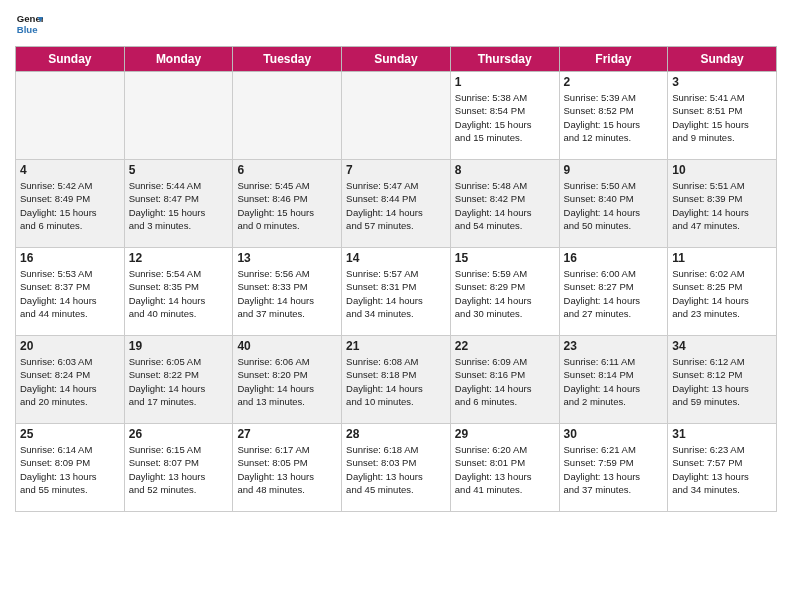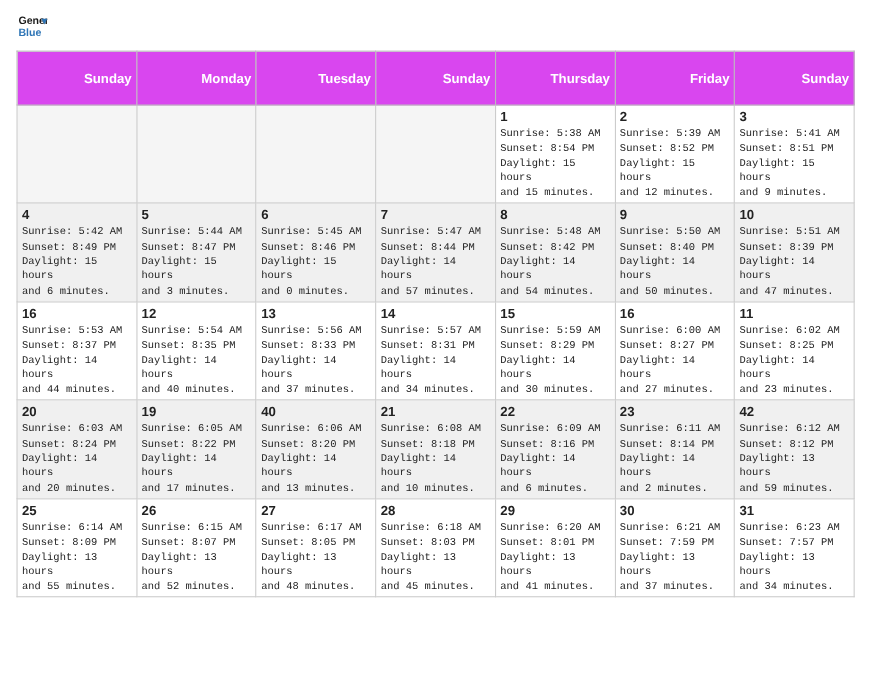--- a/index.html
+++ b/index.html
@@ -36,27 +36,27 @@
     .location {
       font-size: 14px;
       color: #333;
     }
     .calendar {
       width: 100%;
       border-collapse: collapse;
       table-layout: fixed;
     }
     .calendar th {
-      background-color: #d946ef;
+      background-color: #be185d;
       color: #fff;
       font-size: 12px;
       font-weight: bold;
-      padding: 17px 4px;
+      padding: 5px 4px;
       border: 1px solid #bbb;
-      text-align: right;
+      text-align: center;
     }
     .calendar td {
       border: 1px solid #ccc;
       vertical-align: top;
       padding: 3px 4px;
       height: 88px;
       font-size: 10px;
       color: #222;
       background: #fff;
     }
@@ -69,21 +69,20 @@
     .day-number {
       font-size: 12px;
       font-weight: bold;
       margin-bottom: 2px;
       display: block;
     }
     .day-info {
       font-size: 9.5px;
       line-height: 1.4;
       color: #222;
-      font-family: Liberation Mono, monospace;
     }
   </style>
 </head>
 <body>
 
 <div class="header">
   <div class="logo">
     <svg class="logo-icon" viewBox="0 0 32 32">
       <text x="2" y="14" font-size="11" font-weight="bold" fill="#1a1a1a" font-family="Arial">General</text>
       <text x="2" y="26" font-size="11" font-weight="bold" fill="#2e75b6" font-family="Arial">Blue</text>
@@ -210,21 +209,21 @@
         </td>
         <td class="alt-row">
           <span class="day-number">22</span>
           <div class="day-info">Sunrise: 6:09 AM<br>Sunset: 8:16 PM<br>Daylight: 14 hours<br>and 6 minutes.</div>
         </td>
         <td class="alt-row">
           <span class="day-number">23</span>
           <div class="day-info">Sunrise: 6:11 AM<br>Sunset: 8:14 PM<br>Daylight: 14 hours<br>and 2 minutes.</div>
         </td>
         <td class="alt-row">
-          <span class="day-number">42</span>
+          <span class="day-number">34</span>
           <div class="day-info">Sunrise: 6:12 AM<br>Sunset: 8:12 PM<br>Daylight: 13 hours<br>and 59 minutes.</div>
         </td>
       </tr>
       <tr>
         <td>
           <span class="day-number">25</span>
           <div class="day-info">Sunrise: 6:14 AM<br>Sunset: 8:09 PM<br>Daylight: 13 hours<br>and 55 minutes.</div>
         </td>
         <td>
           <span class="day-number">26</span>

